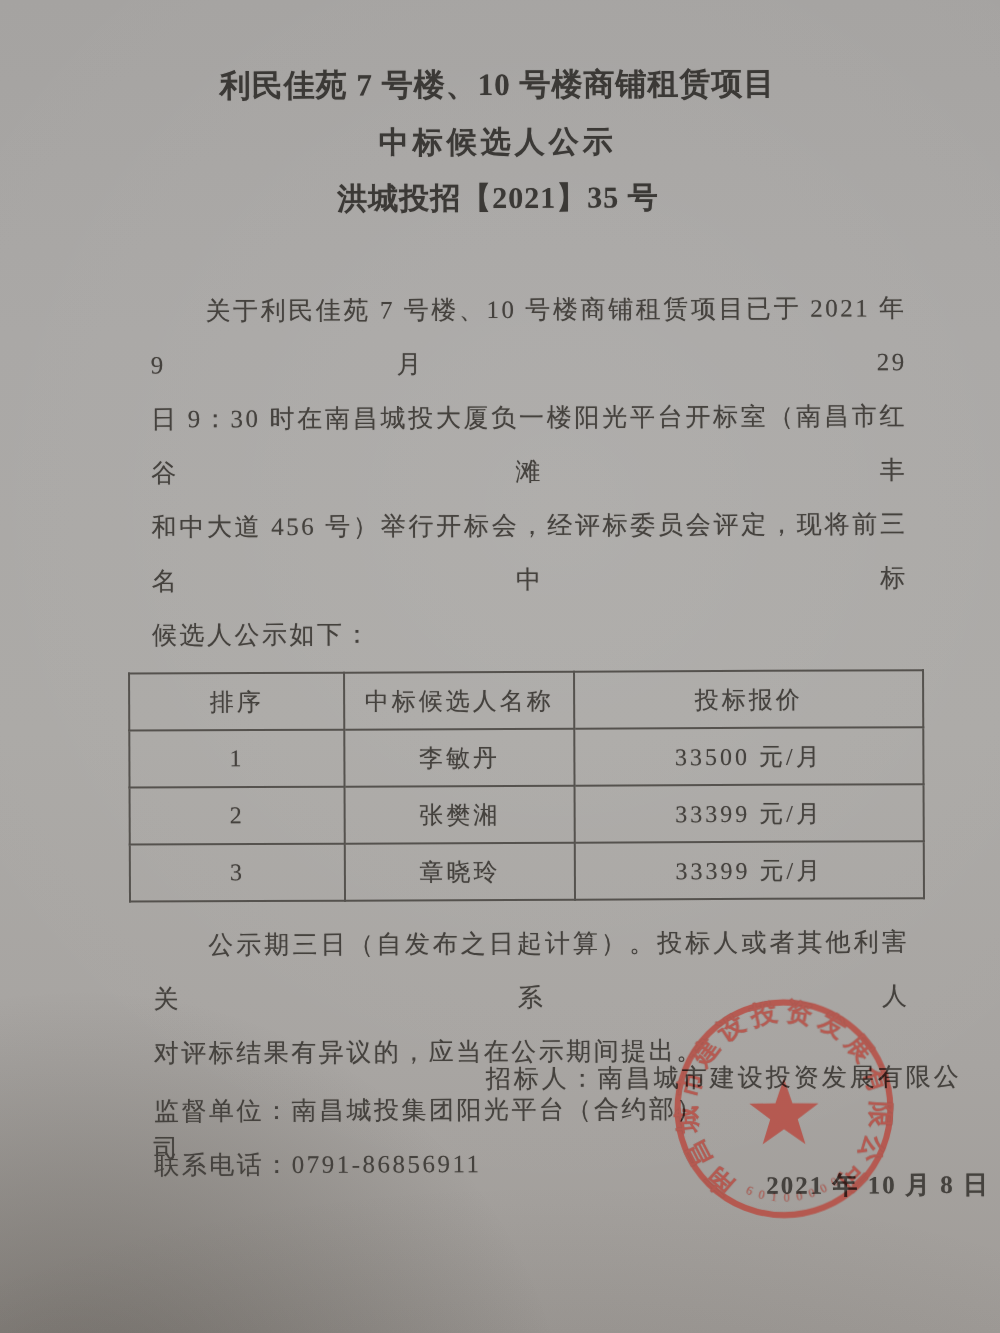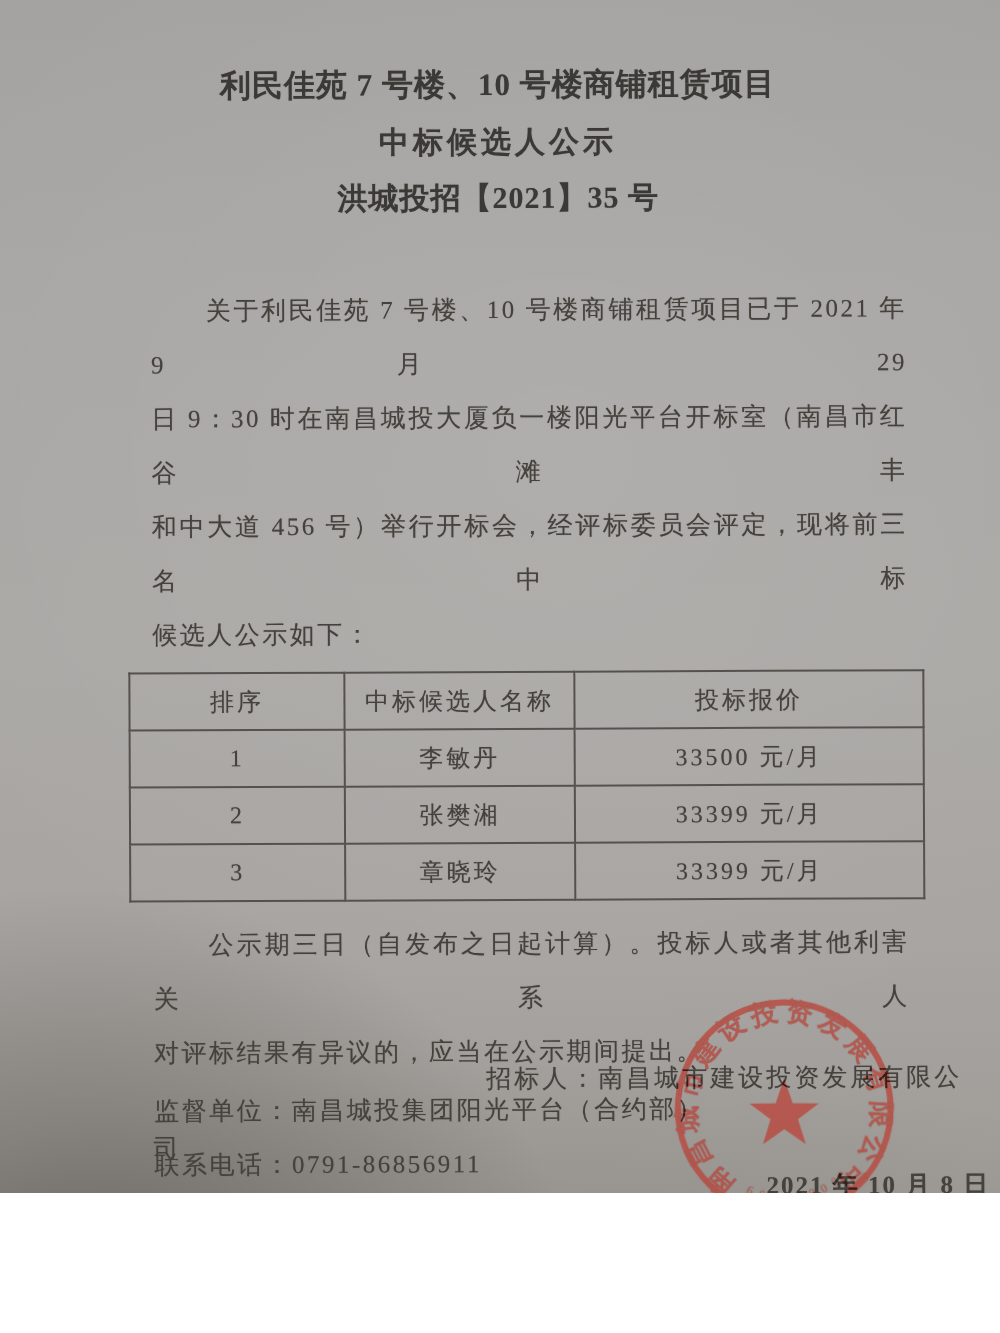--- a/index.html
+++ b/index.html
@@ -1,18 +1,18 @@
 <!DOCTYPE html>
 <html><head>
 <meta charset="utf-8">
 <style>
   html,body { margin:0; padding:0; }
   .page {
     position:relative;
-    width:1000px; height:1193px;
+    width:1000px; height:1333px;
     overflow:hidden;
     font-family:"Liberation Serif", serif;
     background:
       radial-gradient(90% 65% at 8% 110%, rgba(42,37,30,0.42), rgba(42,37,30,0) 55%),
       radial-gradient(130% 45% at 55% 118%, rgba(45,42,38,0.18), rgba(0,0,0,0) 65%),
       radial-gradient(120% 90% at 56% 38%, rgba(255,255,255,0.07), rgba(255,255,255,0) 60%),
       linear-gradient(180deg, #a5a3a1 0%, #a9a7a5 25%, #abA9a6 55%, #a7a4a1 80%, #a09c98 100%);
   }
   .doc {
     position:absolute; inset:0;

